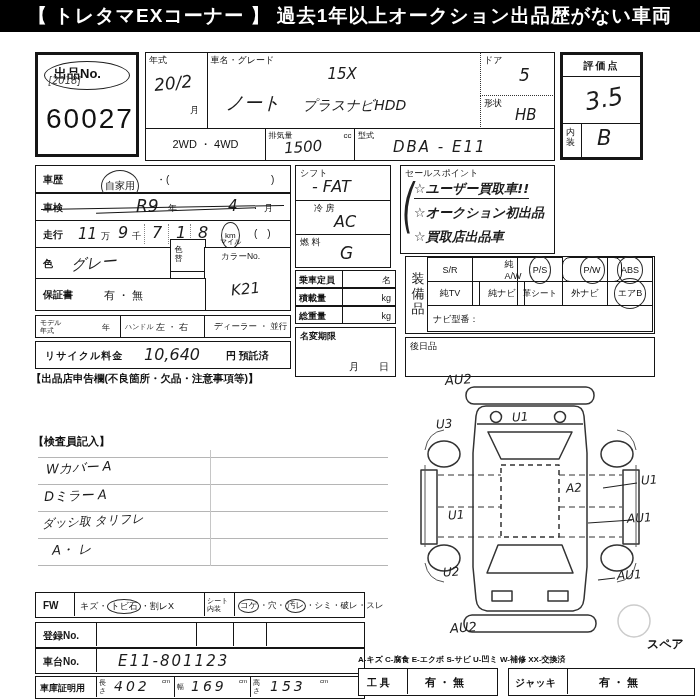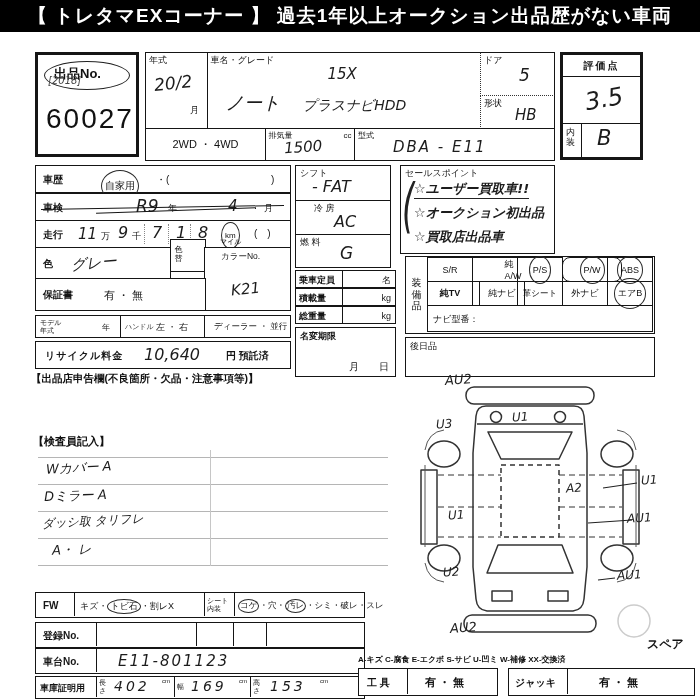--- a/index.html
+++ b/index.html
@@ -178,39 +178,39 @@
     <span class="abs hw" style="left:13px;top:62px;font-size:13px;font-weight:bold;">☆買取店出品車</span>
   </div>
 
   <div class="cell" style="left:295px;top:327px;width:101px;height:50px;">
     <span class="abs lbl" style="left:4px;top:3px;font-size:9px;font-weight:bold;">名変期限</span>
     <span class="abs lbl" style="right:6px;bottom:4px;font-size:10px;">月　　日</span>
   </div>
 
   <div class="cell" style="left:405px;top:256px;width:250px;height:78px;">
     <div class="abs ctr" style="left:0;top:0;width:21px;height:75px;border-right:1px solid #151515;">
-      <span class="vtext" style="width:10px;font-size:10px;">装備品</span>
+      <span class="vtext" style="width:10px;font-size:13px;">装備品</span>
     </div>
     <div class="cell1 ctr" style="left:21px;top:0;width:46px;height:25px;">
         <span style="font-size:9px;">S/R</span>
       </div>
     <div class="cell1 ctr" style="left:66px;top:0;width:46px;height:25px;">
         <span style="font-size:9px;margin-left:36px;">純A/W</span>
       </div>
     <div class="cell1 ctr" style="left:111px;top:0;width:46px;height:25px;align-items:center;">
         <span class="circ" style="font-size:9px;">P/S</span>
       </div>
     <div class="cell1 ctr" style="left:156px;top:0;width:60px;height:25px;border-radius:8px;">
         <span class="circ" style="font-size:9px;">P/W</span>
       </div>
     <div class="cell1 ctr" style="left:201px;top:0;width:46px;height:25px;">
         <span class="circ" style="font-size:9px;">ABS</span>
       </div>
     <div class="cell1 ctr" style="left:21px;top:24px;width:46px;height:25px;">
-        <span style="font-size:9px;font-weight:bold;">純TV</span>
+        <span style="font-size:9px;">純TV</span>
       </div>
     <div class="cell1 ctr" style="left:73px;top:24px;width:46px;height:25px;">
         <span style="font-size:9px;">純ナビ</span>
       </div>
     <div class="cell1 ctr" style="left:111px;top:24px;width:46px;height:25px;">
         <span style="font-size:8.5px;">革シート</span>
       </div>
     <div class="cell1 ctr" style="left:156px;top:24px;width:46px;height:25px;">
         <span style="font-size:9px;">外ナビ</span>
       </div>

